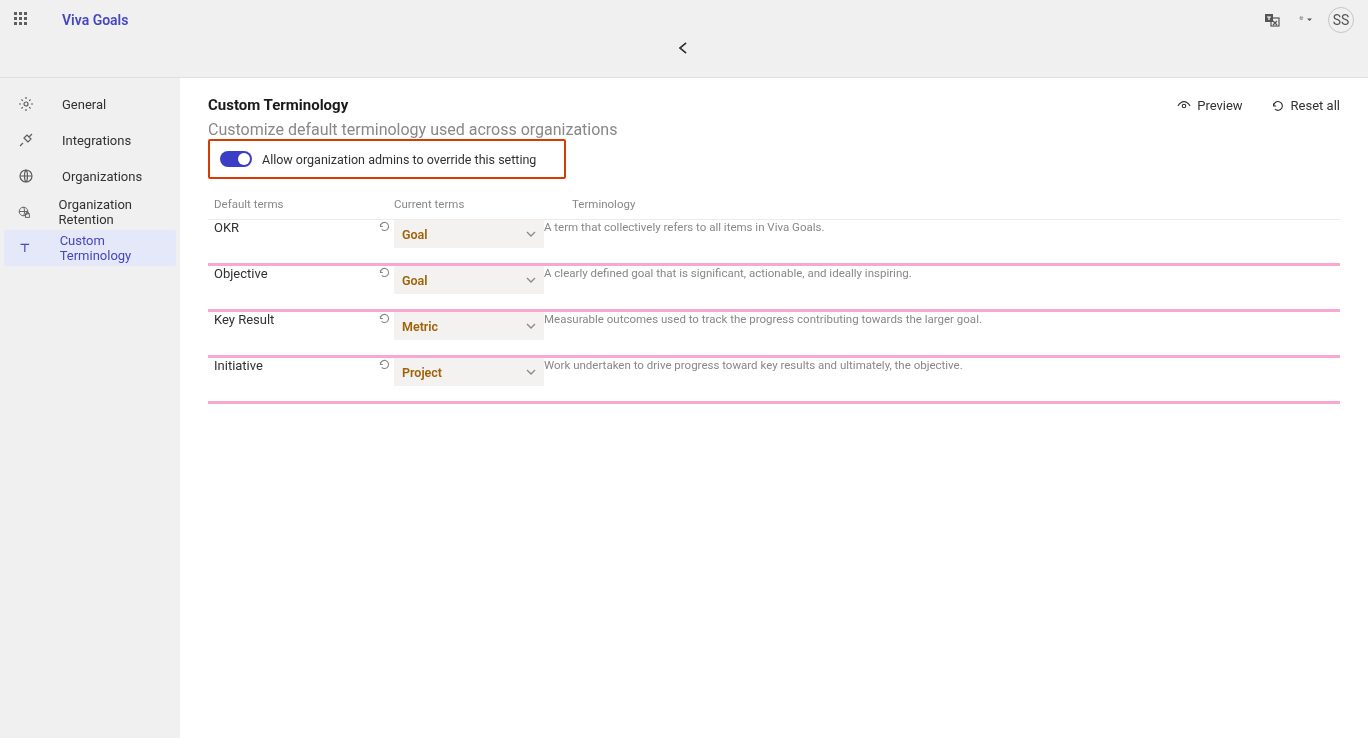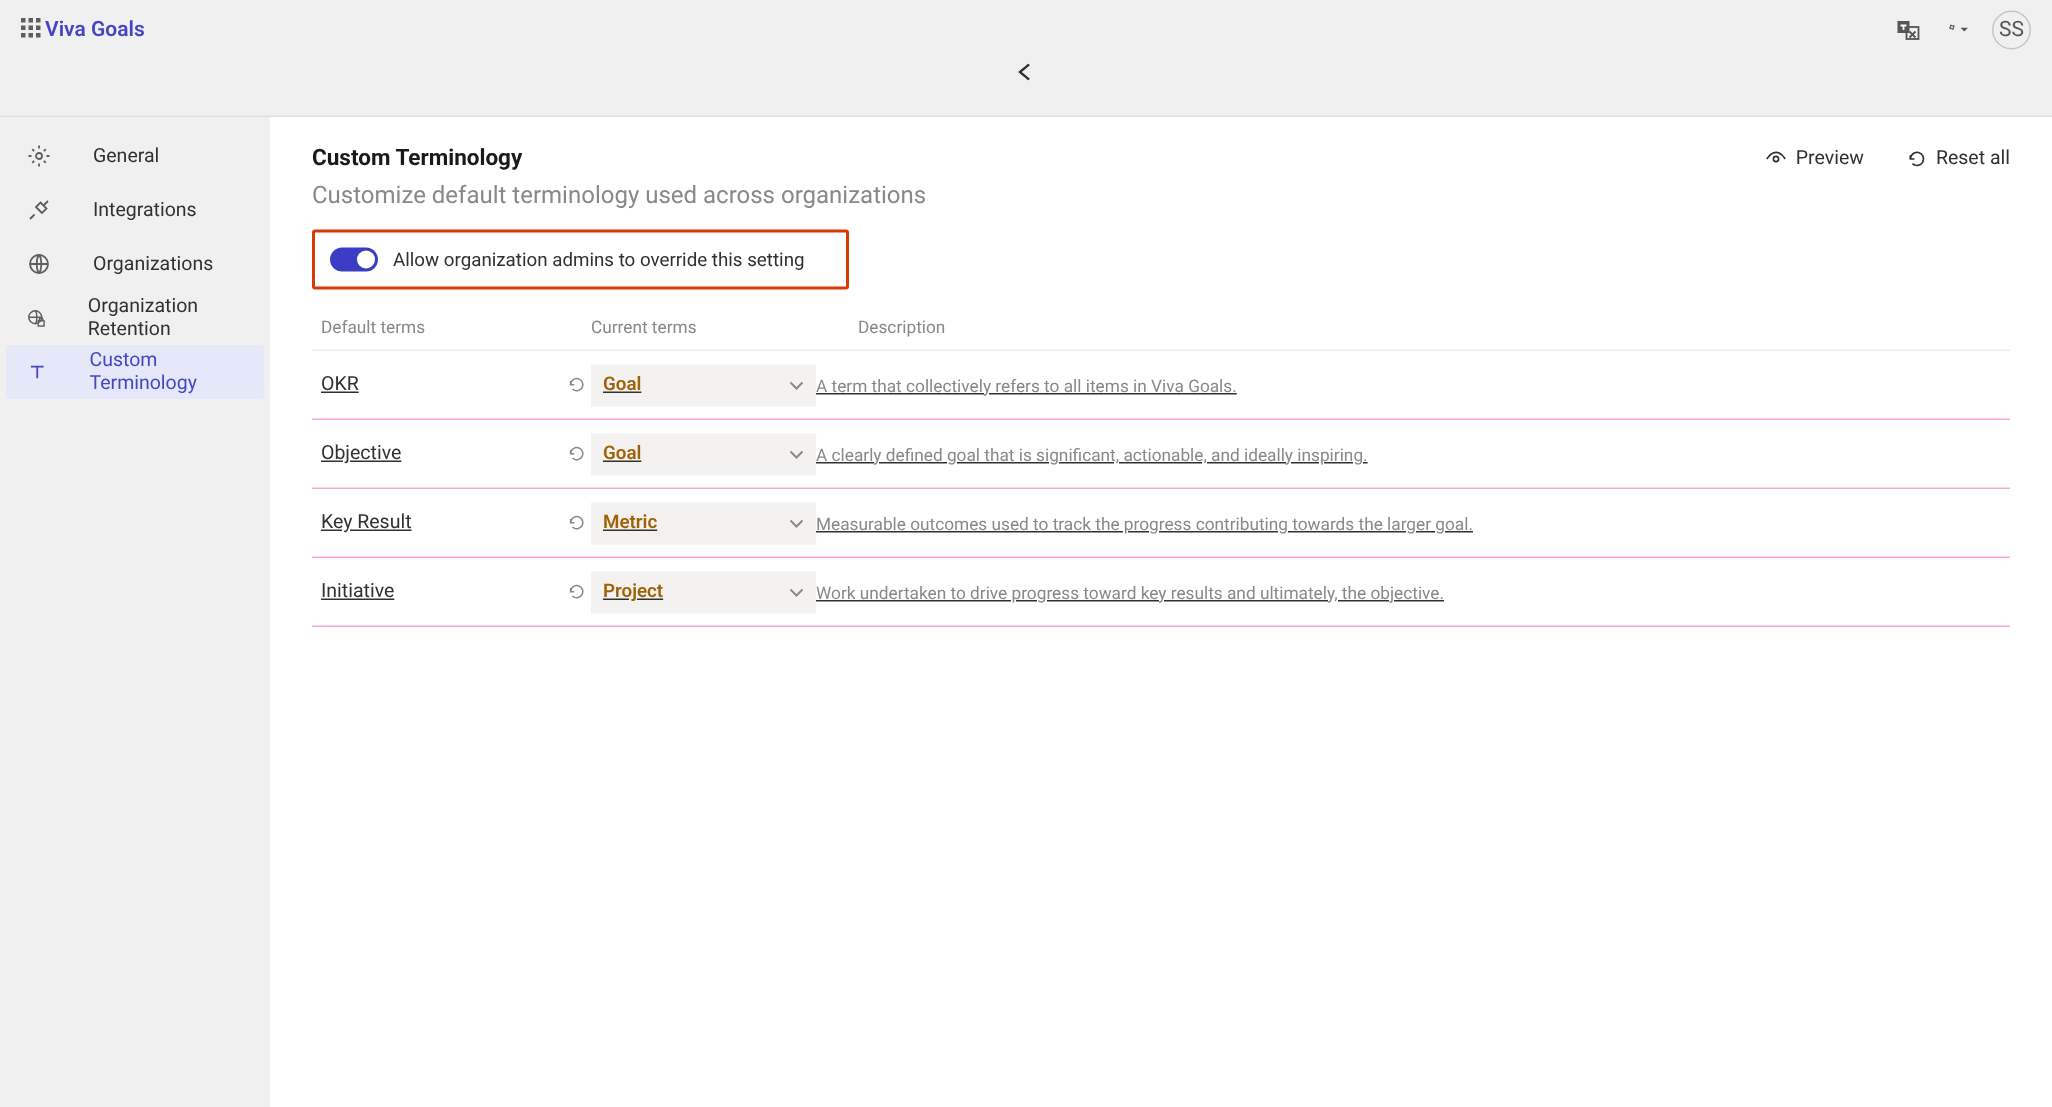--- a/index.html
+++ b/index.html
@@ -1,18 +1,18 @@
 <!DOCTYPE html>
 <html><head>
 <meta charset="utf-8">
 <style>
   * { box-sizing: border-box; }
   html, body { margin:0; padding:0; height:100%; font-family:"Segoe UI",-apple-system,BlinkMacSystemFont,Roboto,Helvetica,Arial,sans-serif; background:#f0f0f0; color:#323130; }
   .topbar { height:40px; display:flex; align-items:center; padding:0 14px; justify-content:space-between; background:#f0f0f0; }
-  .topbar-left { display:flex; align-items:center; }
+  .topbar-left { display:flex; align-items:center; gap:32px; }
   .waffle { width:16px; height:16px; display:grid; grid-template-columns:repeat(3,3px); grid-auto-rows:3px; gap:2px; cursor:pointer; }
   .waffle span { background:#605e5c; }
   .app-title { color:#4646c4; font-size:14px; font-weight:600; }
   .topbar-right { display:flex; align-items:center; gap:16px; }
   .ticon { width:16px; height:16px; color:#555; cursor:pointer; display:flex; align-items:center; }
   .avatar { width:26px; height:26px; border:1px solid #c8c6c4; border-radius:50%; display:flex; align-items:center; justify-content:center; font-size:14px; color:#555; cursor:pointer;}
   .subhead { height:38px; display:flex; align-items:center; padding:0 14px; gap:16px; background:#f0f0f0; border-bottom:1px solid #e1dfdd;flex-direction:column; }
   .back-icon { width:16px; height:16px; color:#333; cursor:pointer; }
   .divider-v { width:1px; height:24px; background:#d8d8d8; }
   .logo { width:20px;height:20px; }
@@ -24,31 +24,31 @@
   .side-item .sicon { width:16px; height:16px; color:#605e5c; display:flex; align-items:center;}
   .side-item.active { background:#e5e8f8; color:#4646c4; }
   .side-item.active .sicon { color:#4646c4; }
   .main { flex:1; background:#fff; padding:18px 28px 0 28px; overflow:auto; }
   .main-head { display:flex; justify-content:space-between; align-items:flex-start; }
   .page-title { font-size:15px; font-weight:700; color:#1b1a19; margin:0;}
   .page-sub { font-size:16px; color:#8a8886; margin:6px 0 0 0;}
   .head-actions { display:flex; gap:28px; margin-top:2px;}
   .head-btn { display:flex; align-items:center; gap:6px; font-size:13px; color:#323130; cursor:pointer; }
   .head-btn svg { width:14px; height:14px; }
-  .highlight-box { border:2px solid #d83b01; display:inline-flex; align-items:center; gap:10px; padding:10px 28px 10px 10px; margin-top:14px; border-radius:2px;}
+  .highlight-box { border:2px solid #d83b01; display:inline-flex; align-items:center; gap:10px; padding:10px 28px 10px 10px; margin-top:0; border-radius:2px;}
   .toggle { position:relative; width:32px; height:16px; background:#3b3ec4; border-radius:10px; cursor:pointer;}
   .toggle::after { content:""; position:absolute; right:2px; top:2px; width:12px; height:12px; background:#fff; border-radius:50%; }
   .toggle-label { font-size:12.5px; color:#323130;}
   .term-table { margin-top:8px; }
   .thead { display:flex; border-bottom:1px solid #edebe9; padding:10px 0 8px 6px; }
   .thead div { font-size:11.5px; color:#8a8886; }
   .col-def { width:180px;}
   .col-cur { width:164px;}
   .col-desc { flex:1; padding-left:14px;}
-  .trow { display:flex; align-items:center; border-bottom:1px solid #f9a8d4; height:46px; padding-left:6px;text-decoration:underline;}
+  .trow { display:flex; align-items:flex-start; border-bottom:3px solid #f9a8d4; height:46px; padding-left:6px;}
   .trow .term { width:160px; font-size:13px; color:#323130; }
   .trow .reset { width:20px; color:#8a8886; cursor:pointer; display:flex; justify-content:center;}
   .trow .reset svg{width:13px;height:13px;}
   .trow .select { width:150px; height:28px; background:#f3f2f1; display:flex; align-items:center; justify-content:space-between; padding:0 8px; font-size:12.5px; font-weight:600; color:#a16207; cursor:pointer;}
   .trow .select svg { width:10px;height:10px; color:#8a8886;}
   .trow .desc { flex:1; font-size:11.5px; color:#8a8886; }
 </style>
 </head>
 <body>
 
@@ -185,21 +185,21 @@
 
     <div class="highlight-box">
       <div class="toggle"></div>
       <span class="toggle-label">Allow organization admins to override this setting</span>
     </div>
 
     <div class="term-table">
       <div class="thead">
         <div class="col-def">Default terms</div>
         <div class="col-cur">Current terms</div>
-        <div class="col-desc">Description</div>
+        <div class="col-desc">Terminology</div>
       </div>
 
       <div class="trow">
         <div class="term">OKR</div>
         <div class="reset">
             <svg viewBox="0 0 16 16" fill="none" stroke="currentColor" stroke-width="1.3">
               <path d="M3 8a5 5 0 1 1 1.5 3.5"></path>
               <path d="M3 5v3h3"></path>
             </svg>
           </div>

